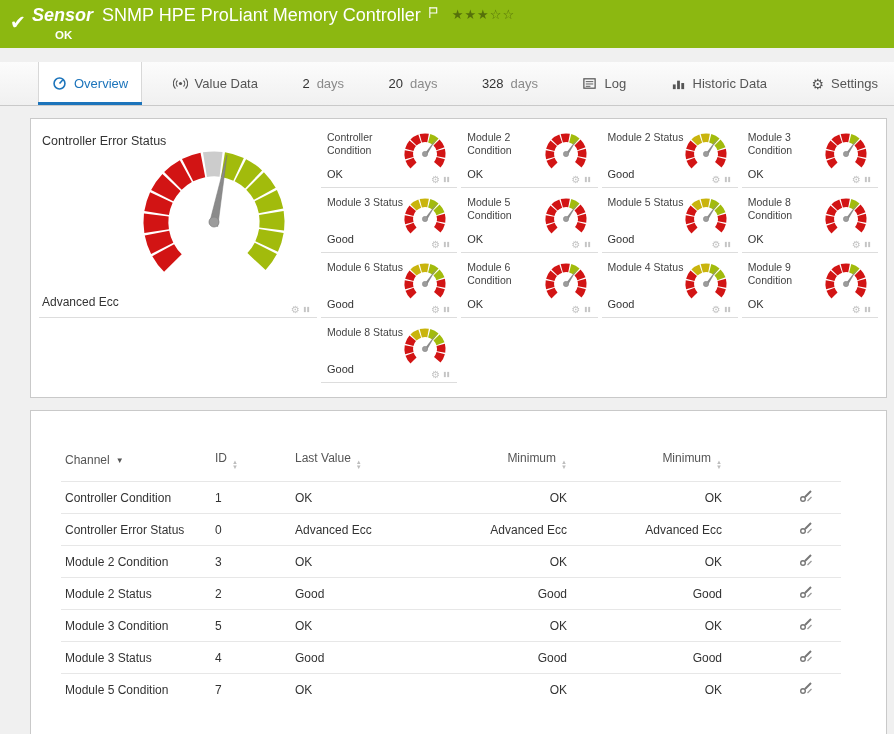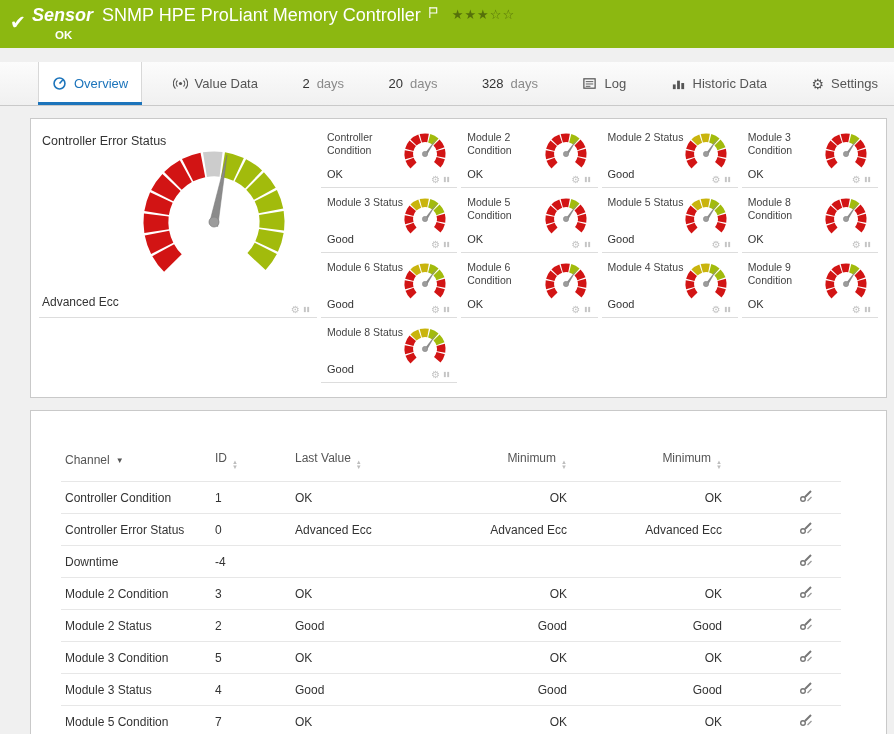--- a/index.html
+++ b/index.html
@@ -448,30 +448,20 @@
         <td>Controller Error Status</td>
         <td>0</td>
         <td class="cc">Advanced Ecc</td>
         <td class="cr">Advanced Ecc</td>
         <td class="cr">Advanced Ecc</td>
         <td class="ci"><svg class="wrench" width="14" height="14" viewBox="0 0 14 14">
               <use href="#i-wrench"></use>
             </svg></td>
       </tr>
       <tr>
-        <td>Downtime</td>
-        <td>-4</td>
-        <td class="cc"></td>
-        <td class="cr"></td>
-        <td class="cr"></td>
-        <td class="ci"><svg class="wrench" width="14" height="14" viewBox="0 0 14 14">
-              <use href="#i-wrench"></use>
-            </svg></td>
-      </tr>
-      <tr>
         <td>Module 2 Condition</td>
         <td>3</td>
         <td class="cc">OK</td>
         <td class="cr">OK</td>
         <td class="cr">OK</td>
         <td class="ci"><svg class="wrench" width="14" height="14" viewBox="0 0 14 14">
               <use href="#i-wrench"></use>
             </svg></td>
       </tr>
       <tr>

